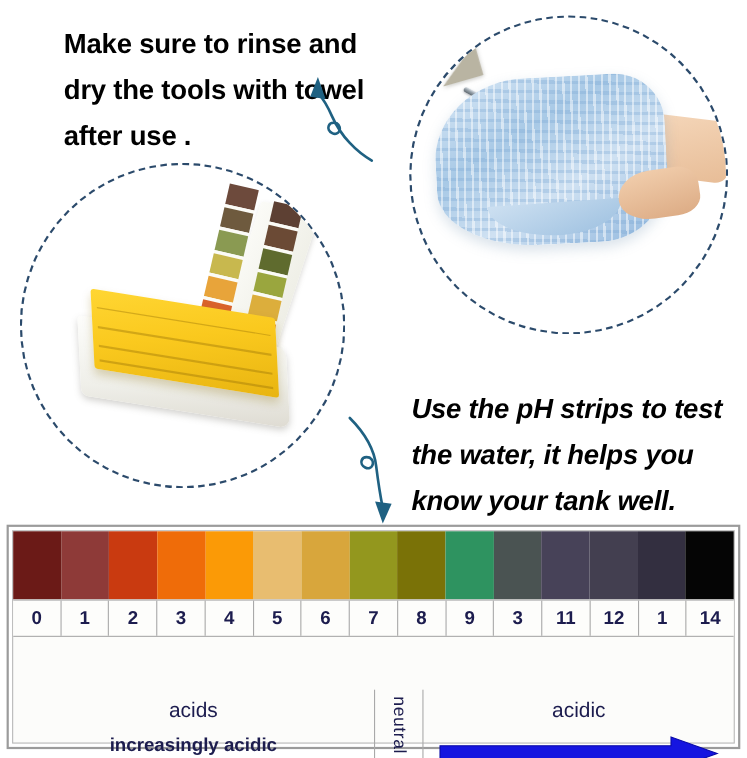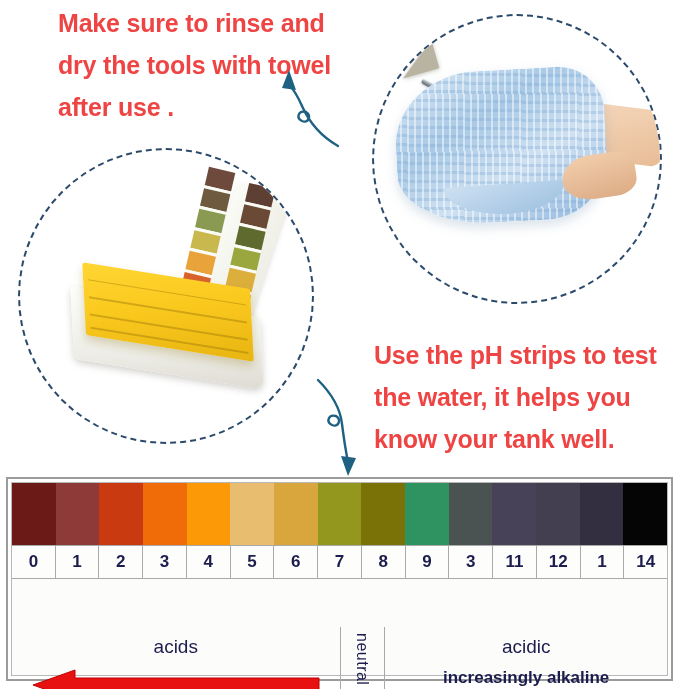--- a/index.html
+++ b/index.html
@@ -11,30 +11,31 @@
     width: 679px;
     height: 689px;
     position: relative;
     overflow: hidden;
     font-family: "Liberation Sans", sans-serif;
   }
 
   
   .tip-text {
     position: absolute;
-    color: #ef4444;
+    color: #000000;
     font-family: "Liberation Sans", sans-serif;
     font-weight: bold;
     font-size: 25px;
     line-height: 42px;
     letter-spacing: -0.2px;
     white-space: pre-line;
+    margin-top: 17px;
   }
   #tip-top    { left: 58px;  top: 2px;   width: 300px; }
-  #tip-bottom { left: 374px; top: 334px; width: 300px; }
+  #tip-bottom { left: 374px; top: 334px; width: 300px; font-style: italic; }
 
   
   .photo-circle {
     position: absolute;
     border-radius: 50%;
     border: 2px dashed #2b4a6b;
     box-sizing: border-box;
   }
   .photo-inner {
     position: absolute;
@@ -360,32 +361,32 @@
       <div class="number-cell">11</div>
       <div class="number-cell">12</div>
       <div class="number-cell">1</div>
       <div class="number-cell">14</div>
     </div>
 
     <div class="zone-row">
 
       <div class="zone-acids">
         <div class="zone-title">acids</div>
+        <div class="zone-sub">increasingly acidic</div>
         <svg class="scale-arrow" width="290" height="34" viewBox="0 0 290 34">
           <path d="M2,17 L44,2 L44,10 L288,10 L288,24 L44,24 L44,32 Z" fill="#e81111" stroke="#c00000" stroke-width="1"></path>
         </svg>
       </div>
 
       <div class="zone-neutral">
         <div class="neutral-label">neutral</div>
       </div>
 
       <div class="zone-alkalis">
         <div class="zone-title">acidic</div>
-        <div class="zone-sub">increasingly alkaline</div>
         <svg class="scale-arrow" width="256" height="34" viewBox="0 0 256 34">
           <path d="M254,17 L212,2 L212,10 L2,10 L2,24 L212,24 L212,32 Z" fill="#1515e0" stroke="#0a0aa8" stroke-width="1"></path>
         </svg>
       </div>
 
     </div>
   </div>
 </div>
 
 </body></html>

